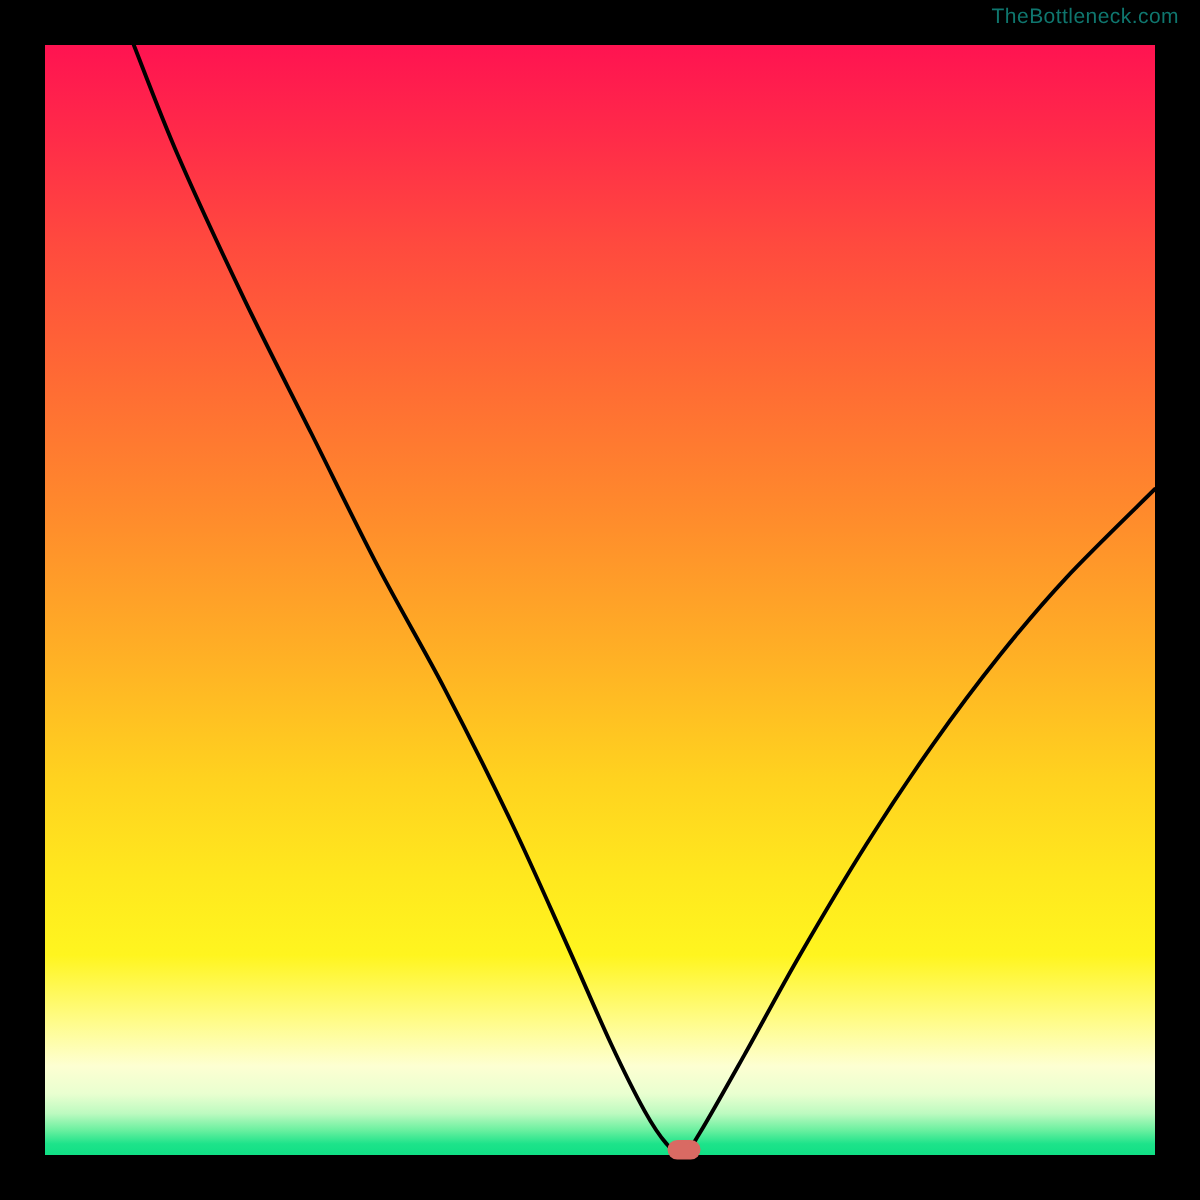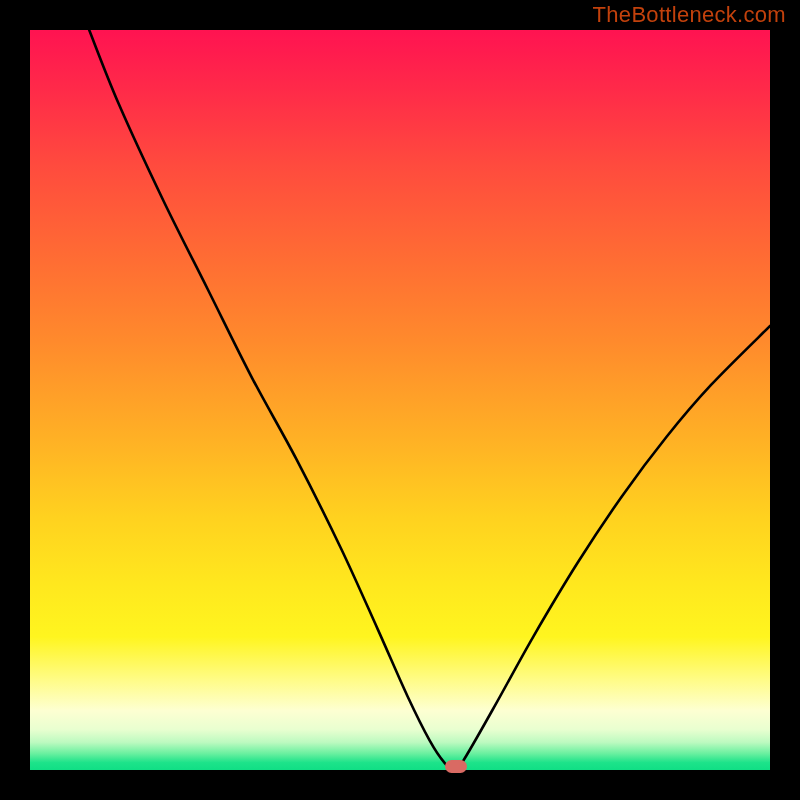--- a/index.html
+++ b/index.html
@@ -14,22 +14,22 @@
   .frame {
     position: relative;
     width: 800px;
     height: 800px;
     background: #000;
   }
   .watermark {
     position: absolute;
     top: 2px;
     right: 14px;
-    color: #c2410c;
-    font-size: 22px;
+    color: #0f766e;
+    font-size: 14px;
     font-weight: 500;
     letter-spacing: 0.3px;
     text-align: center;
   }
   .plot {
     position: absolute;
     top: 30px;
     left: 30px;
     width: 740px;
     height: 740px;

